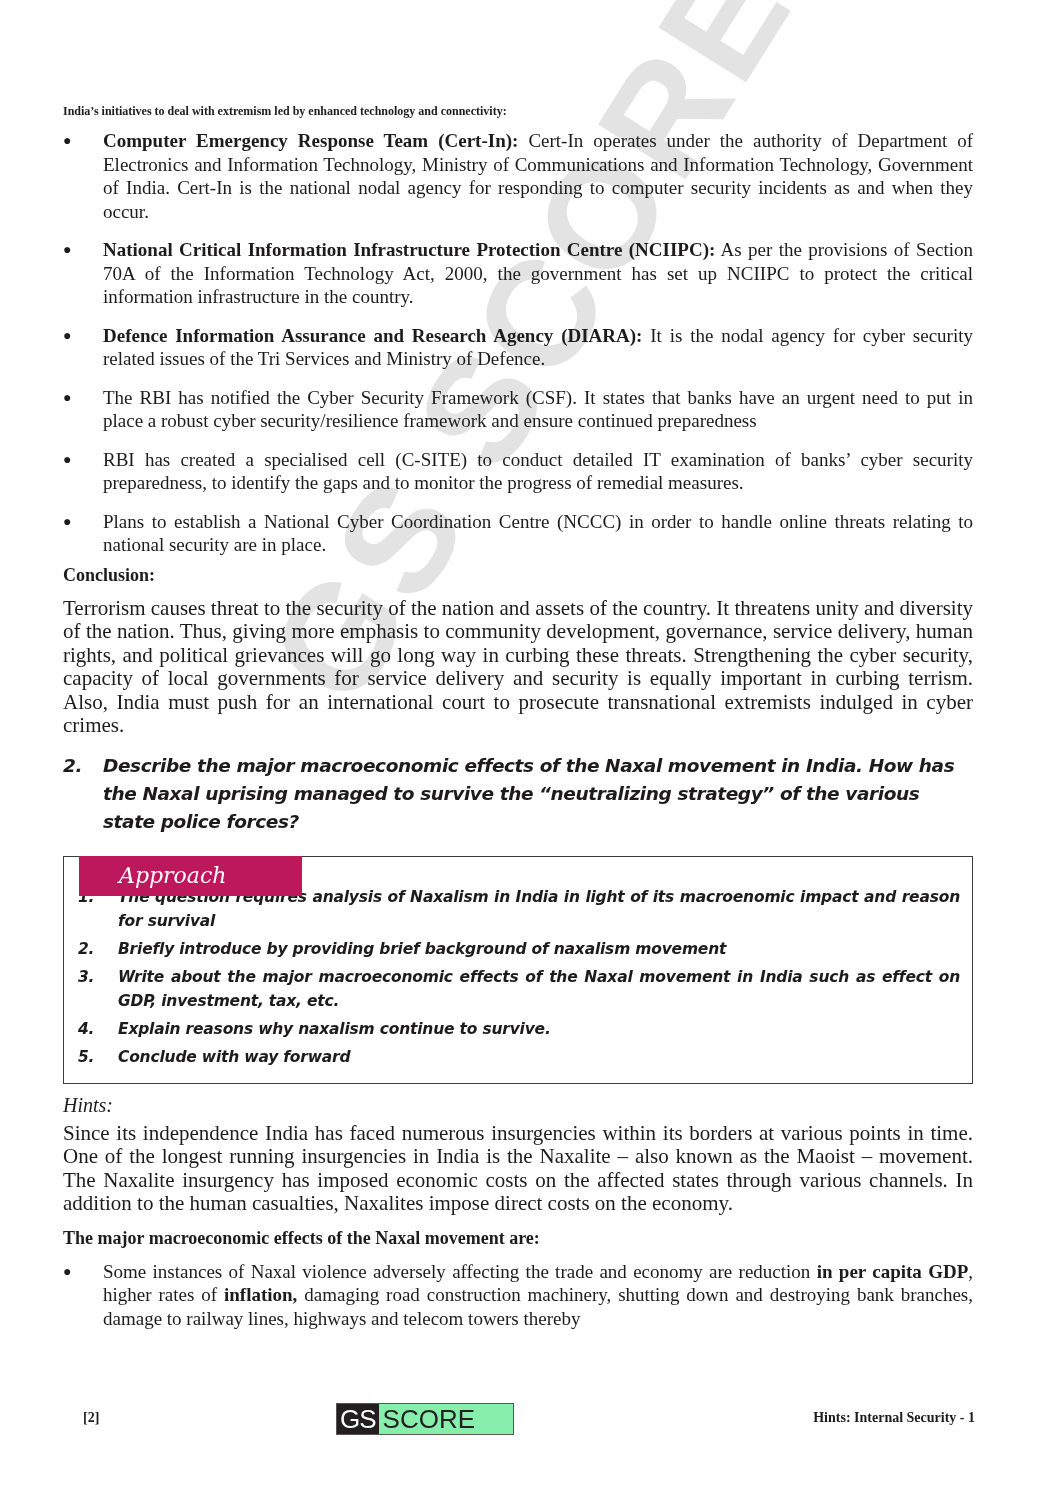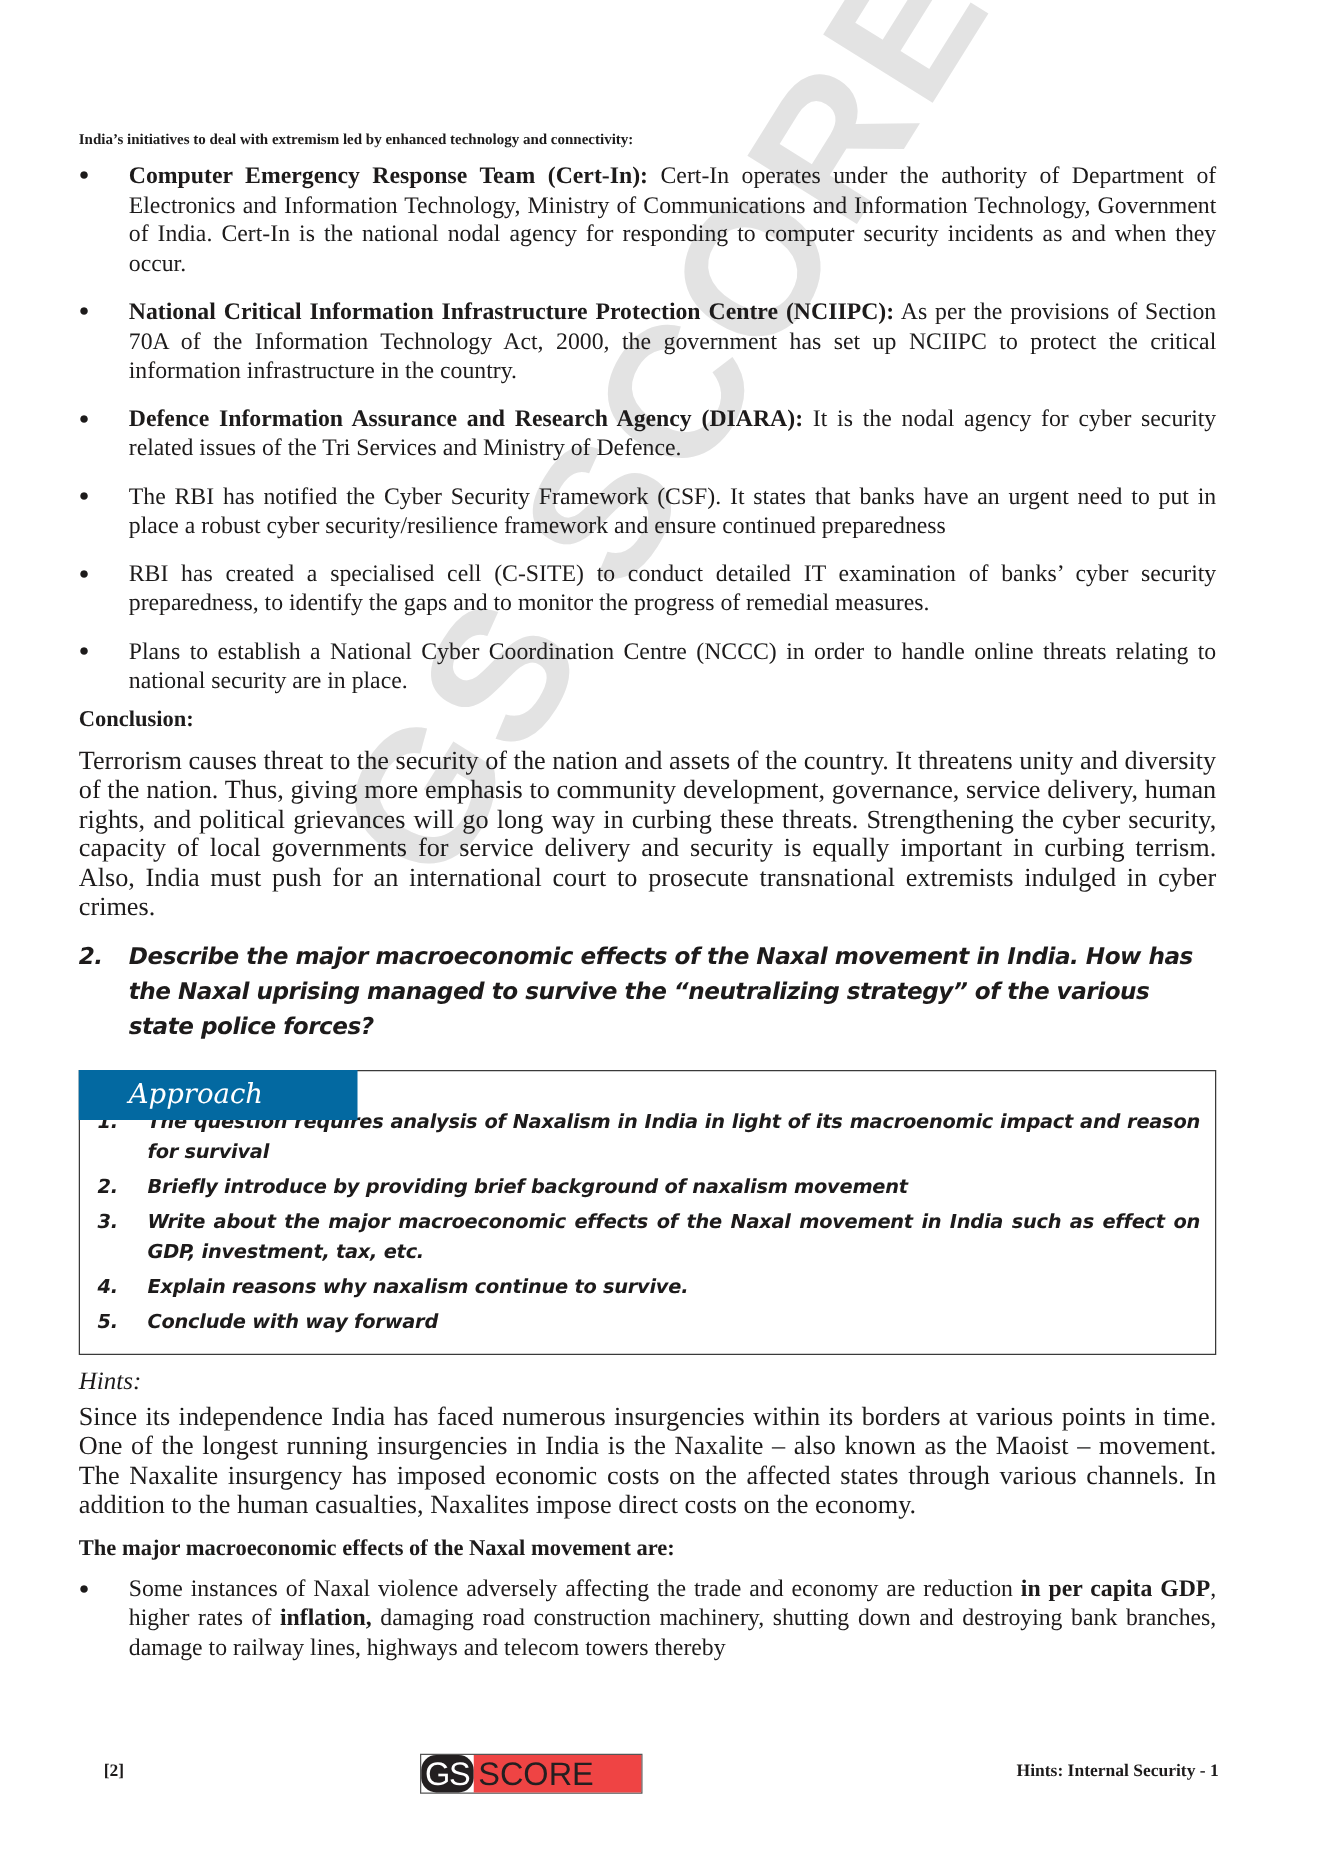--- a/index.html
+++ b/index.html
@@ -16,40 +16,40 @@
   ul.bullets li { position: relative; padding-left: 40px; font-size: 19px; line-height: 23.5px;
                   text-align: justify; margin-bottom: 15px; }
   ul.bullets li .bullet { position: absolute; left: 0; top: 0; font-size: 14px; }
   .b { font-weight: bold; }
   .concl-title { font-size: 18px; font-weight: bold; margin: 4px 0 11px 0; }
   .question { position: relative; padding-left: 40px; margin-top: 14px;
               font-family: "DejaVu Sans", sans-serif; font-weight: bold; font-style: italic;
               font-size: 18.5px; line-height: 28px; letter-spacing: -0.4px; }
   .question .qnum { position: absolute; left: 0; top: 0; }
   .approach { position: relative; margin-top: 20px; width: 910px; }
-  .approach-tab { position: absolute; left: 0; top: 0; width: 183px; height: 40px;
-                  background: #0369a1; color: #ffffff; font-style: italic; font-size: 22px;
+  .approach-tab { position: absolute; left: 16px; top: 0; width: 183px; height: 40px;
+                  background: #be185d; color: #ffffff; font-style: italic; font-size: 22px;
                   font-family: "DejaVu Serif", serif; padding-left: 40px; line-height: 40px;
                   box-sizing: content-box; z-index: 2; }
   .approach-box { margin-top: 20px; border: 1.5px solid #3a3a3a; padding: 28px 12px 10px 12px;
                   background: transparent; }
   .approach-box ol { list-style: none; margin: 0; padding: 0; }
   .approach-box li { position: relative; padding-left: 42px; font-family: "DejaVu Sans", sans-serif;
                      font-style: italic; font-weight: bold; font-size: 15.5px; line-height: 24px;
                      margin-bottom: 4px; text-align: justify; letter-spacing: -0.2px; }
   .approach-box li .num { position: absolute; left: 2px; top: 0; }
   .hints-title { font-style: italic; font-weight: normal; font-size: 20px; margin: 10px 0 5px 0; }
   .effects-title { font-size: 18px; font-weight: bold; margin: 12px 0 11px 0; }
   .footer { position: absolute; left: 0; top: 1400px; width: 1058px; height: 40px; z-index: 1; }
   .page-num { position: absolute; left: 83px; top: 10px; font-size: 14px; font-weight: bold; }
   .logo { position: absolute; left: 336px; top: 3px; height: 30px; border: 1px solid #555;
           display: flex; align-items: stretch; font-family: "Liberation Sans", sans-serif;
           font-size: 26px; line-height: 30px; }
-  .logo .gs { background: #231f20; color: #fff; padding: 0 3px; letter-spacing: -1px; border-radius: 12px; }
-  .logo .score { background: #ef4444; color: #231f20; padding: 0 4px 0 4px; width: 126px; }
+  .logo .gs { background: #231f20; color: #fff; padding: 0 3px; letter-spacing: -1px; }
+  .logo .score { background: #86efac; color: #231f20; padding: 0 4px 0 4px; width: 126px; }
   .running-head { position: absolute; right: 83px; top: 10px; font-size: 14px;
                   font-weight: bold; }
 </style>
 </head>
 <body>
 
 <div class="watermark">GS SCORE</div>
 
 <div class="content">
 

